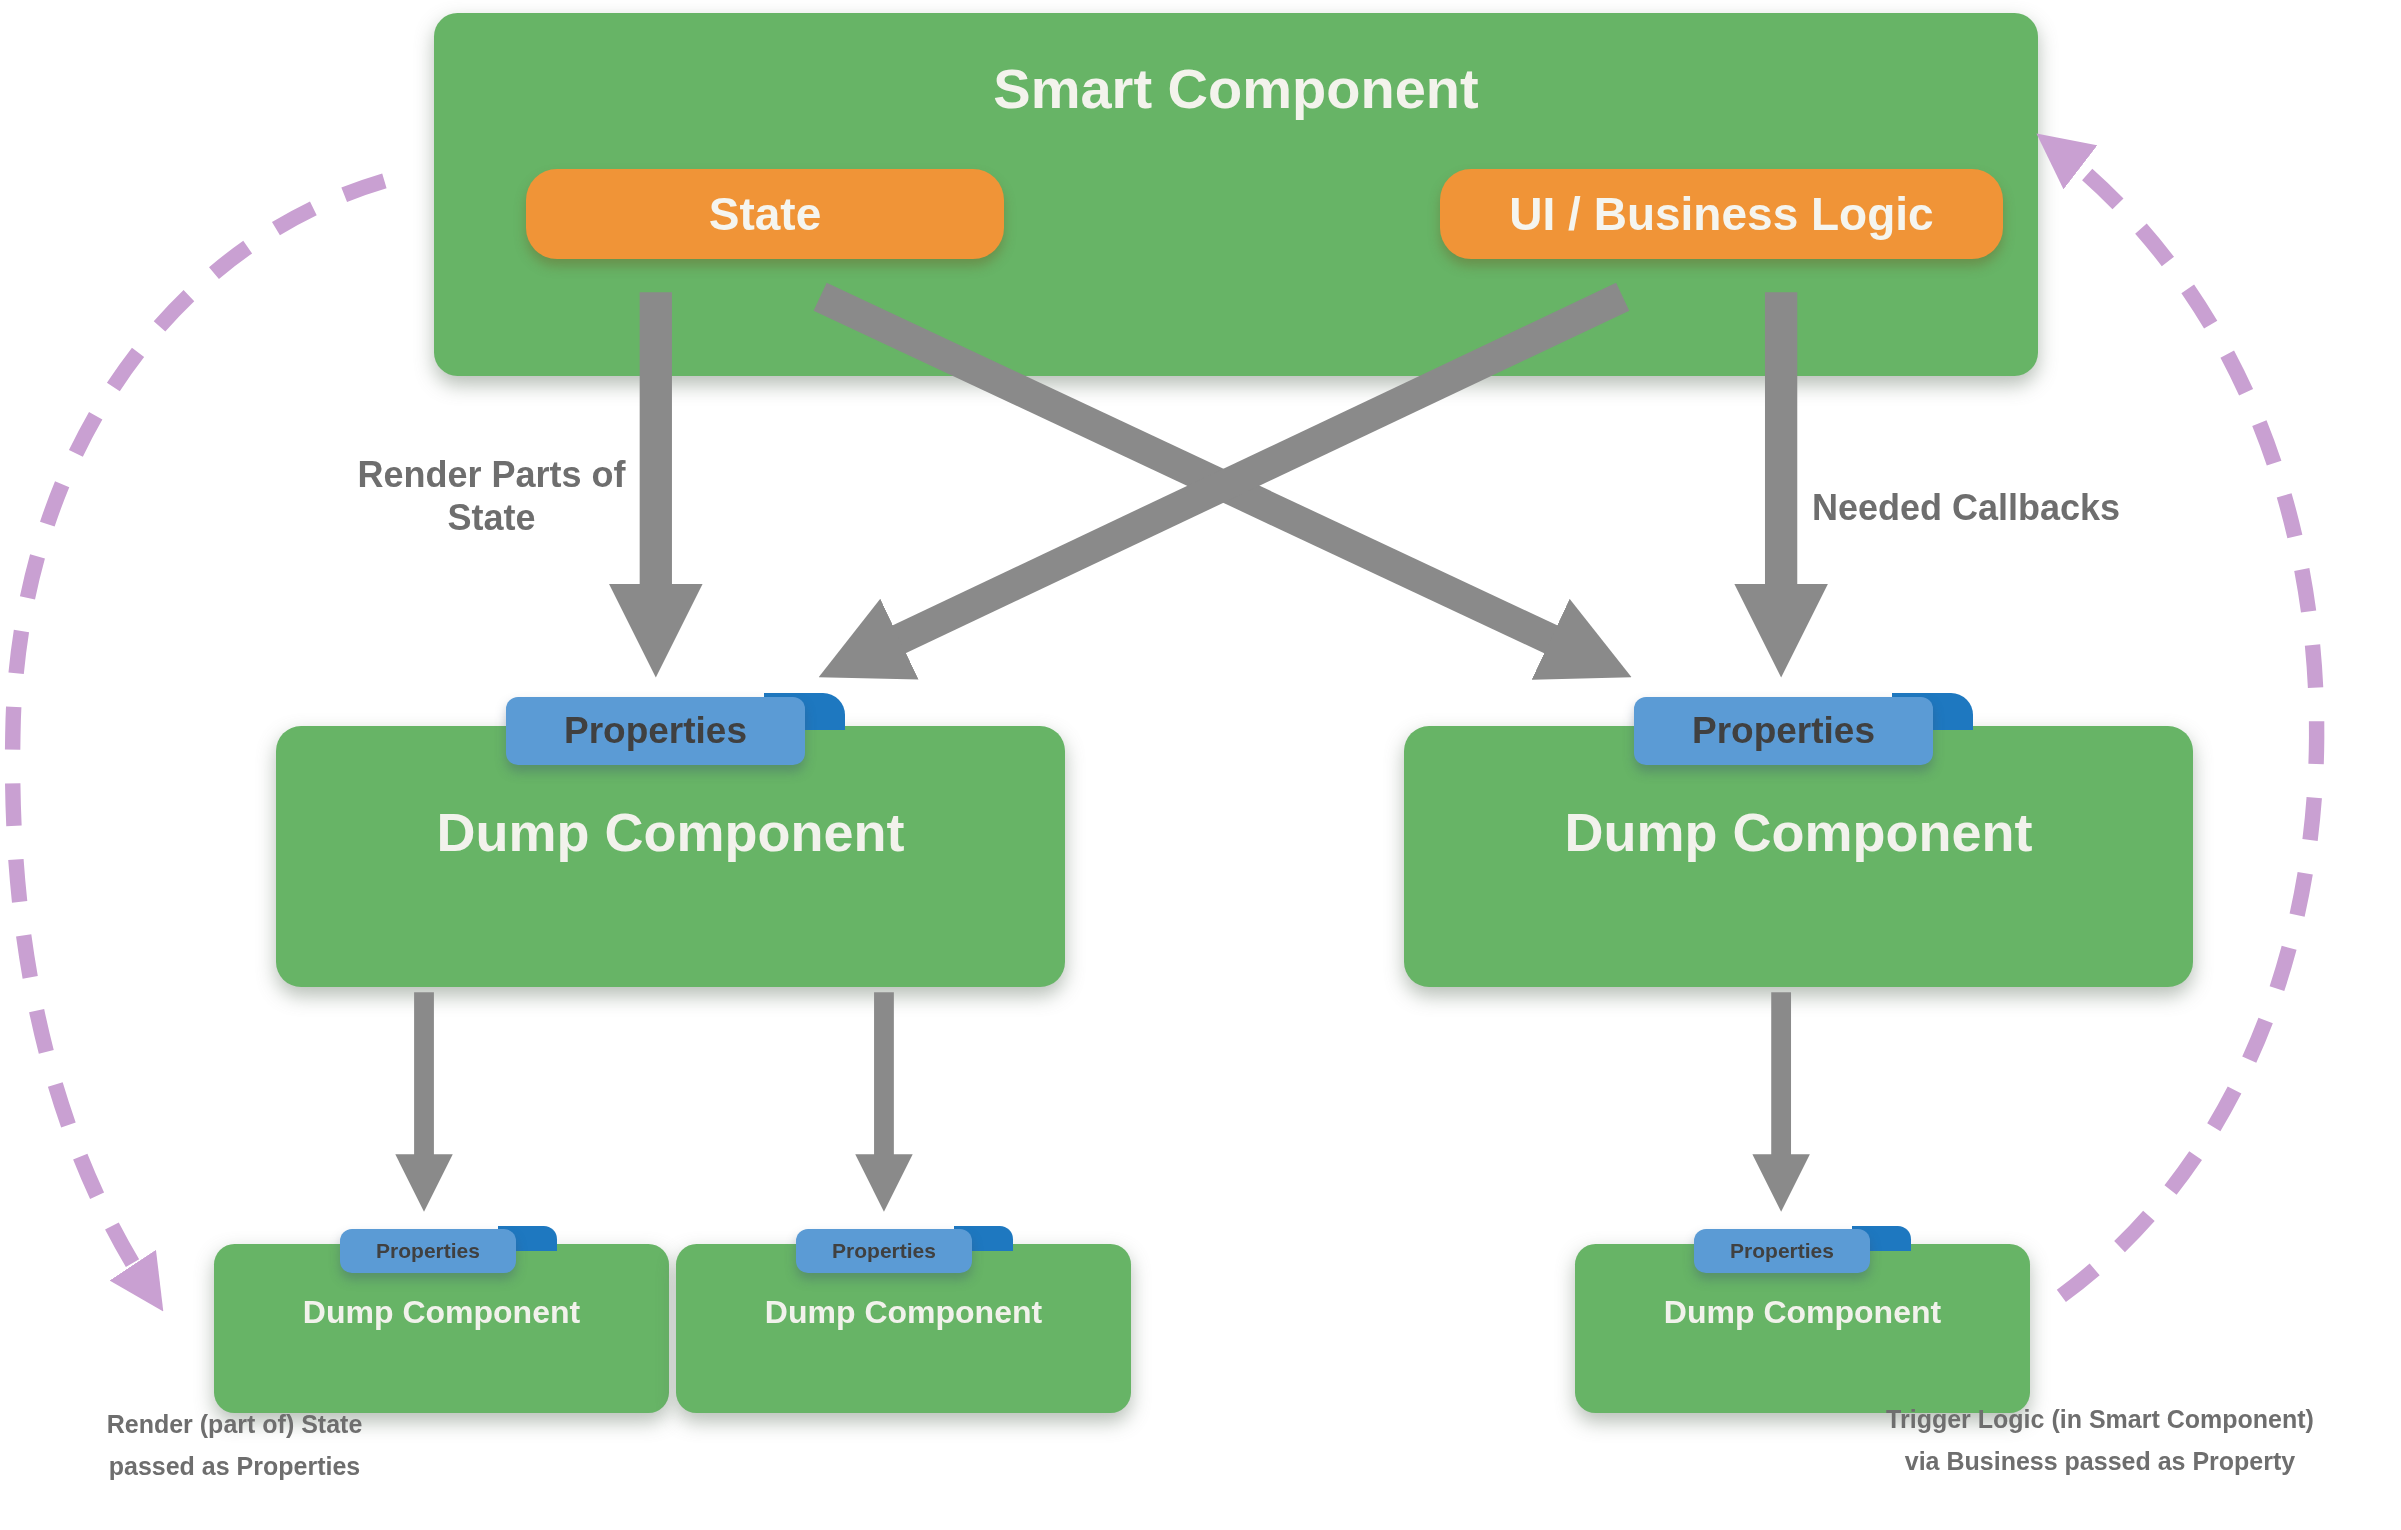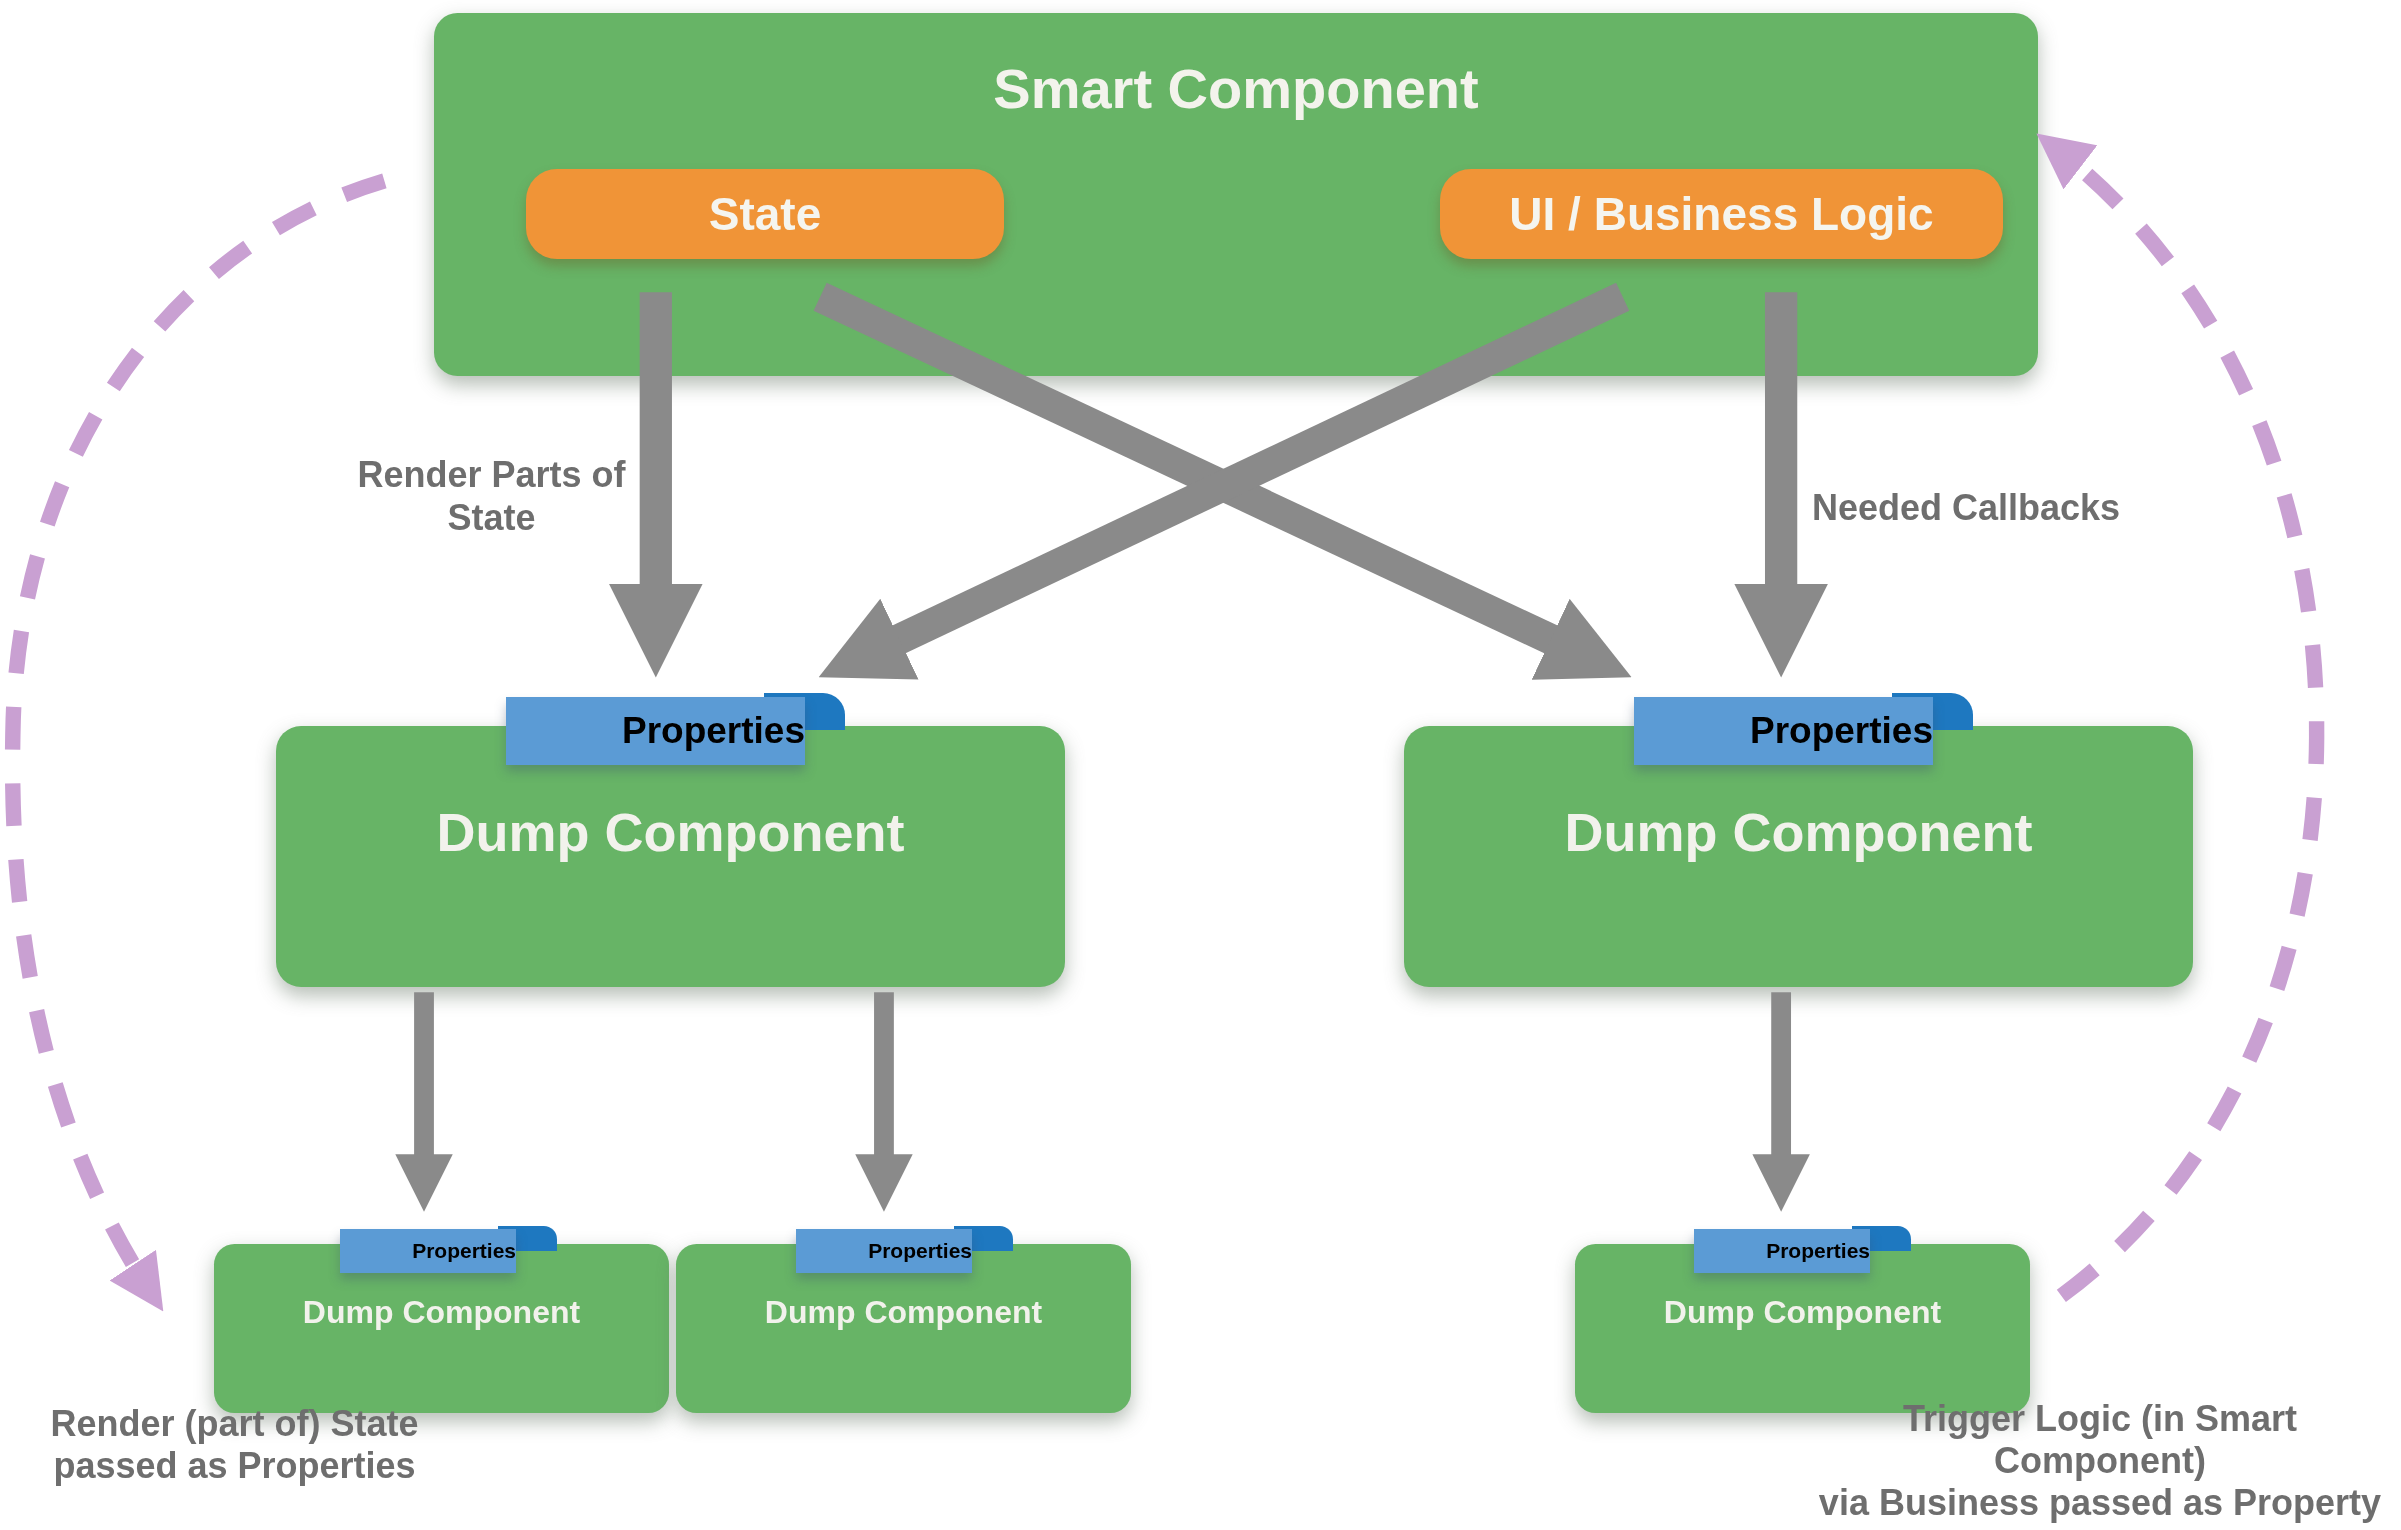--- a/index.html
+++ b/index.html
@@ -44,38 +44,39 @@
   }
 
   
   .tab{position:absolute;}
   .tab .fold{
     position:absolute;background:#1e78c0;
     border-radius:0 22px 0 0;z-index:1;
   }
   .tab .face{
     position:absolute;background:#5b9bd5;z-index:2;
-    text-align:right;color:#000000;font-weight:700;
+    text-align:center;color:#404040;font-weight:700;
     box-shadow:0 6.6px 10.3px rgba(60,80,110,.35);
+    border-radius:12px;
   }
   .tab-mid{left:230px;top:-33px;width:345px;height:73px;}
   .tab-mid .face{left:0;top:3.7px;width:299px;height:68px;line-height:68px;font-size:37px;}
   .tab-mid .fold{left:258px;top:0;width:81px;height:37px;}
   .tab-small{top:-17.6px;width:220px;height:47px;}
   .tab-small .face{left:0;top:2.2px;width:176px;height:44px;line-height:44px;font-size:21px;}
   .tab-small .fold{left:158px;top:0;width:59px;height:25px;border-radius:0 13.2px 0 0;}
 
   
   .gray-label{
     position:absolute;color:#6e6e6e;font-weight:700;
     font-size:36px;line-height:43px;text-align:center;
   }
   .caption{
     position:absolute;color:#6e6e6e;font-weight:700;
-    font-size:36px;line-height:42px;text-align:center;
+    font-size:25px;line-height:42px;text-align:center;
   }
   
   .overlay{position:absolute;left:0;top:0;z-index:6;pointer-events:none;}
 </style>
 </head>
 <body>
 
 <div class="canvas">
 
   <div class="green-box smart-box">

